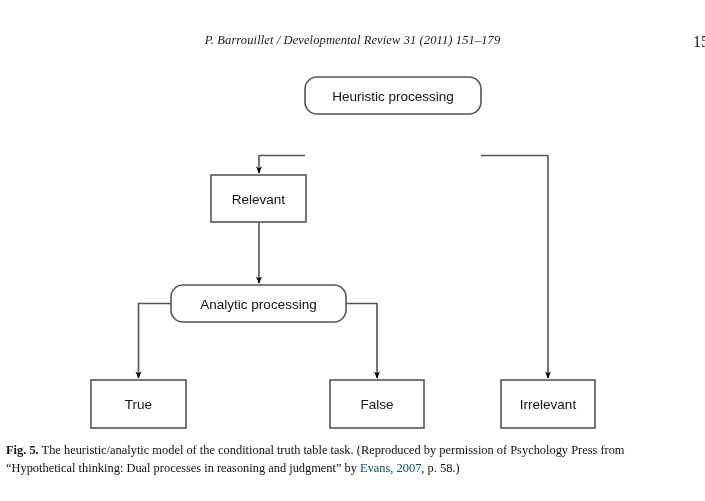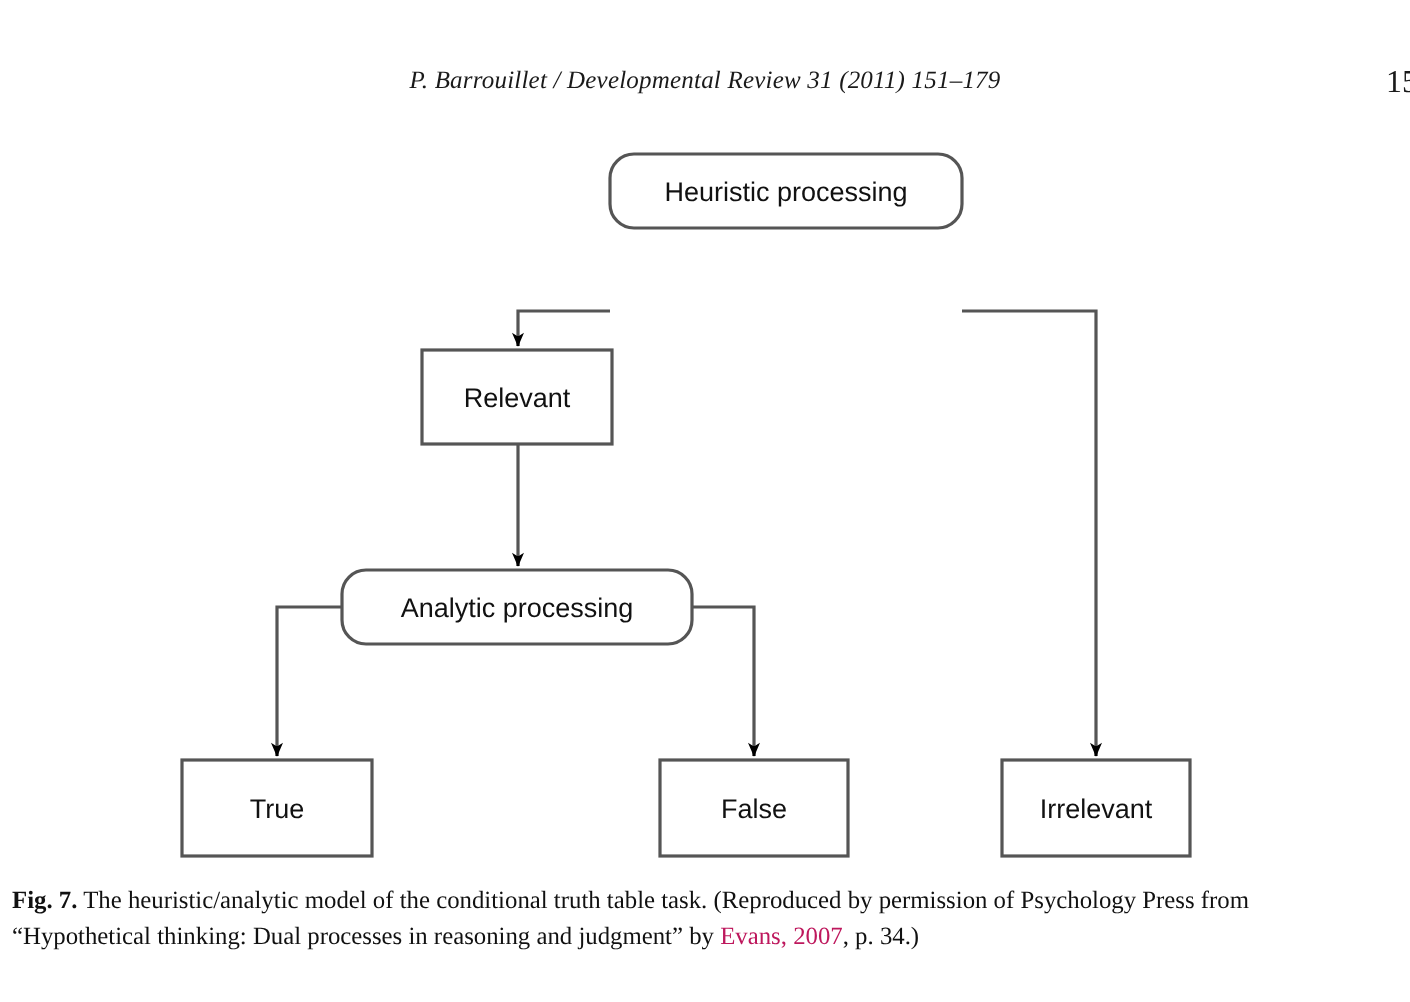--- a/index.html
+++ b/index.html
@@ -71,21 +71,21 @@
     font-size: 12.4px;
     line-height: 17.5px;
     color: #111111;
   }
   #caption .cap-figno {
     font-weight: bold;
   }
   #caption .cap-booktitle {
   }
   #caption .cap-link {
-    color: #be185d;
+    color: #0c4a6e;
   }
 </style>
 </head>
 <body>
 
 <div id="running-head">
   <div class="rh-title">P. Barrouillet / Developmental Review 31 (2011) 151–179</div>
   <div class="rh-page">159</div>
 </div>
 
@@ -143,14 +143,14 @@
 
     <g>
       <rect x="501" y="320" width="94" height="48" fill="#ffffff" stroke="#555555" stroke-width="1.6"></rect>
       <text class="node-label" x="548" y="349" text-anchor="middle">Irrelevant</text>
     </g>
 
   </svg>
 </div>
 
 <div id="caption">
-  <span class="cap-figno">Fig. 7.</span><span> The heuristic/analytic model of the conditional truth table task. (Reproduced by permission of Psychology Press from </span><span class="cap-booktitle">“Hypothetical thinking: Dual processes in reasoning and judgment”</span><span> by </span><span class="cap-link">Evans, 2007</span><span>, p. 34.)</span>
+  <span class="cap-figno">Fig. 5.</span><span> The heuristic/analytic model of the conditional truth table task. (Reproduced by permission of Psychology Press from </span><span class="cap-booktitle">“Hypothetical thinking: Dual processes in reasoning and judgment”</span><span> by </span><span class="cap-link">Evans, 2007</span><span>, p. 58.)</span>
 </div>
 
 </body></html>

